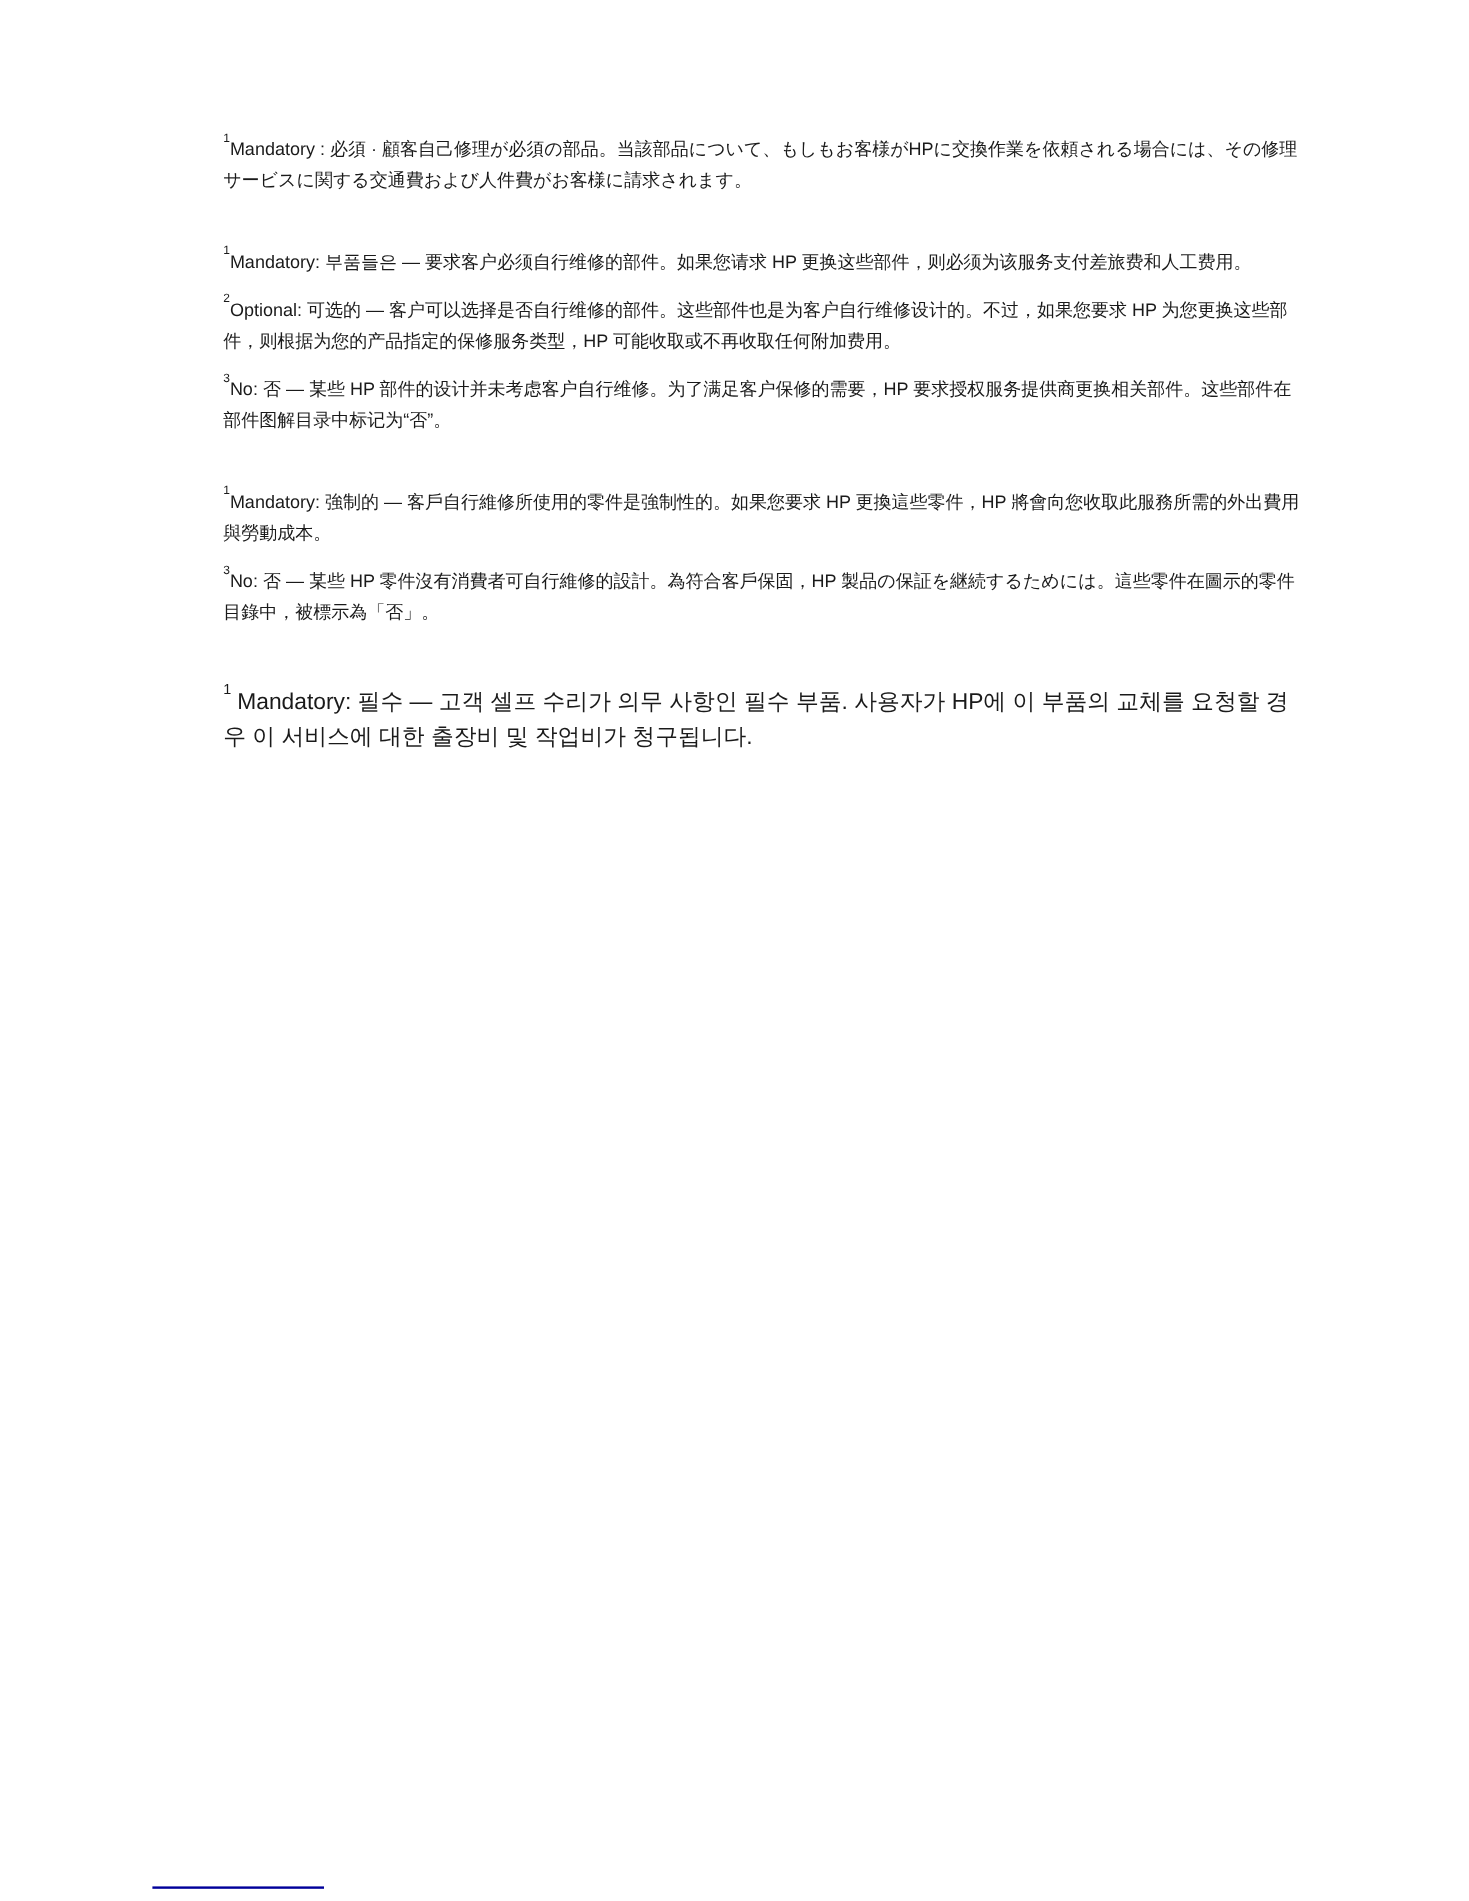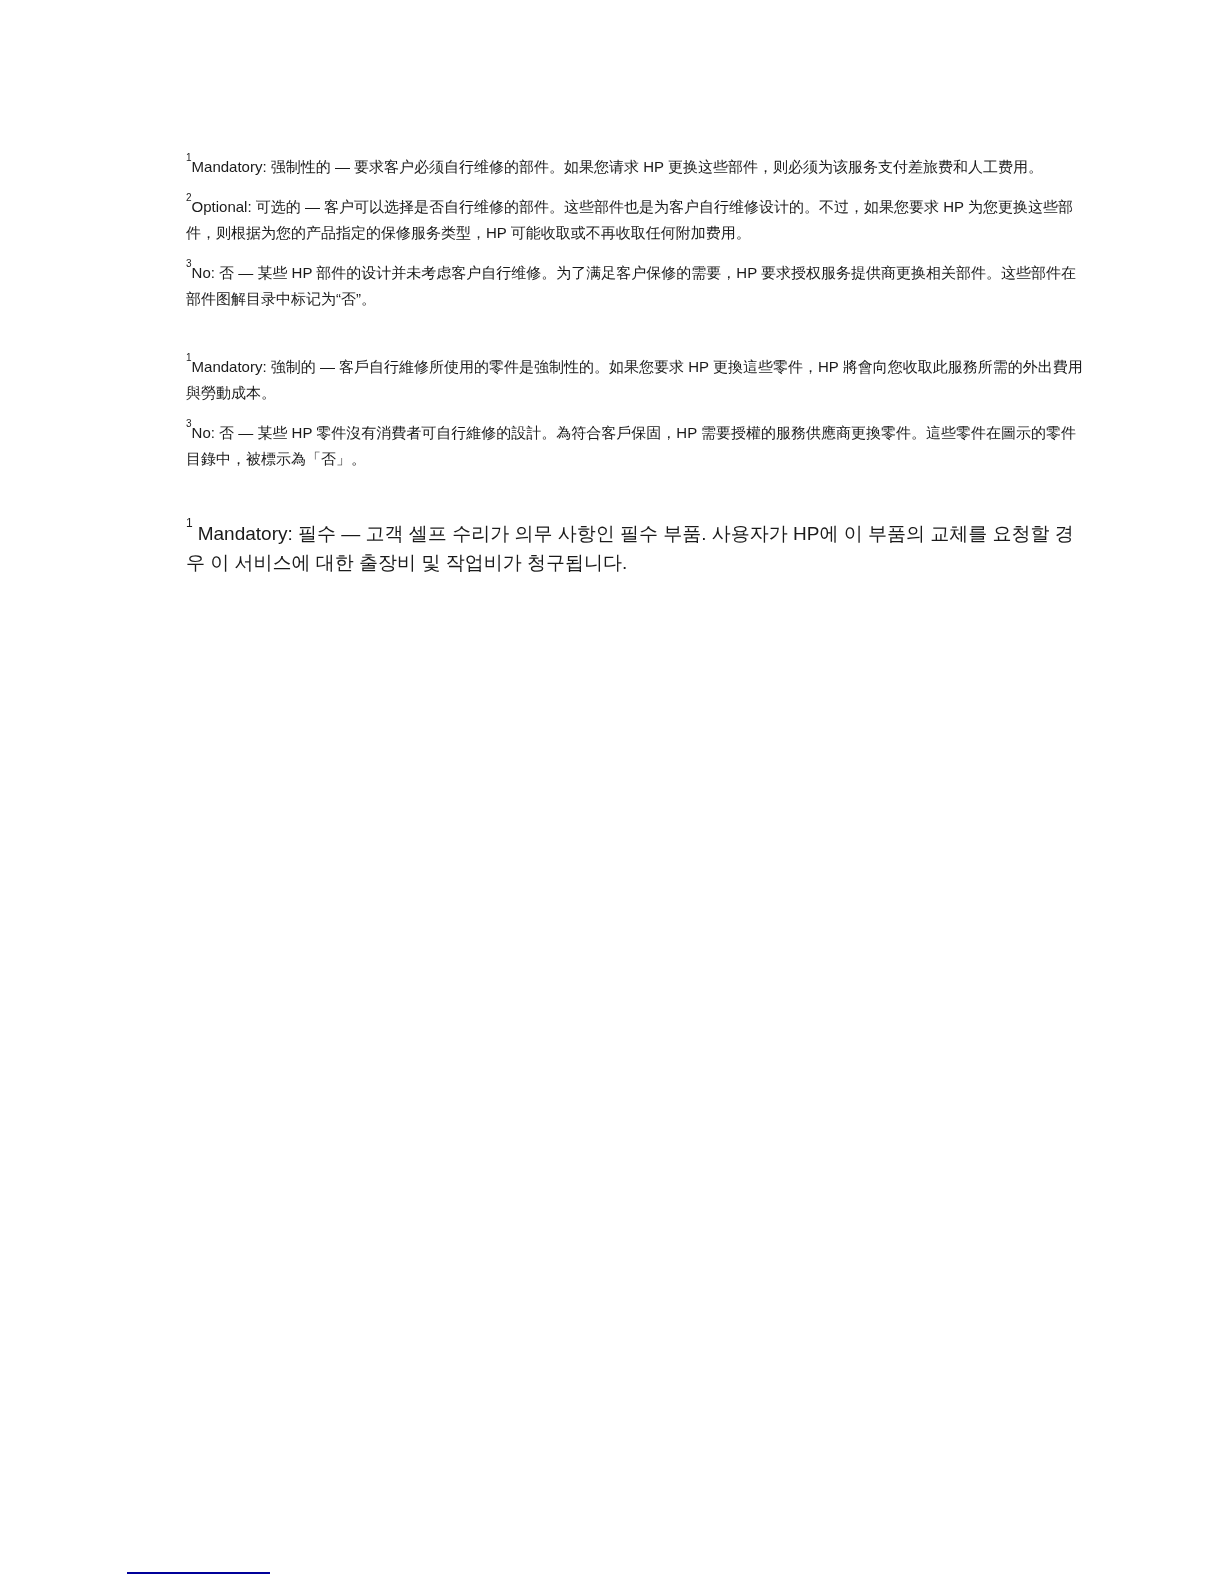--- a/index.html
+++ b/index.html
@@ -54,31 +54,32 @@
     background: #00009a;
   }
 </style>
 </head>
 <body>
 
 <div class="page">
   <main class="text-column">
 
     <section class="lang-section section-ja" lang="ja">
+      <p class="para"><sup class="fn">1</sup><span>Mandatory : 必須 · 顧客自己修理が必須の部品。当該部品について、もしもお客様がHPに交換作業を依頼される場合には、その修理サービスに関する交通費および人件費がお客様に請求されます。</span></p>
     </section>
 
     <section class="lang-section section-zh-cn" lang="zh-Hans">
-      <p class="para"><sup class="fn">1</sup><span>Mandatory: 强制性的 — 要求客户必须自行维修的部件。如果您请求 HP 更换这些部件，则必须为该服务支付差旅费和人工费用。</span></p>
+      <p class="para"><sup class="fn">1</sup><span>Mandatory: 부품들은 — 要求客户必须自行维修的部件。如果您请求 HP 更换这些部件，则必须为该服务支付差旅费和人工费用。</span></p>
       <p class="para"><sup class="fn">2</sup><span>Optional: 可选的 — 客户可以选择是否自行维修的部件。这些部件也是为客户自行维修设计的。不过，如果您要求 HP 为您更换这些部件，则根据为您的产品指定的保修服务类型，HP 可能收取或不再收取任何附加费用。</span></p>
       <p class="para"><sup class="fn">3</sup><span>No: 否 — 某些 HP 部件的设计并未考虑客户自行维修。为了满足客户保修的需要，HP 要求授权服务提供商更换相关部件。这些部件在部件图解目录中标记为“否”。</span></p>
     </section>
 
     <section class="lang-section section-zh-tw" lang="zh-Hant">
       <p class="para"><sup class="fn">1</sup><span>Mandatory: 強制的 — 客戶自行維修所使用的零件是強制性的。如果您要求 HP 更換這些零件，HP 將會向您收取此服務所需的外出費用與勞動成本。</span></p>
-      <p class="para"><sup class="fn">3</sup><span>No: 否 — 某些 HP 零件沒有消費者可自行維修的設計。為符合客戶保固，HP 需要授權的服務供應商更換零件。這些零件在圖示的零件目錄中，被標示為「否」。</span></p>
+      <p class="para"><sup class="fn">3</sup><span>No: 否 — 某些 HP 零件沒有消費者可自行維修的設計。為符合客戶保固，HP 製品の保証を継続するためには。這些零件在圖示的零件目錄中，被標示為「否」。</span></p>
     </section>
 
     <section class="lang-section section-ko" lang="ko">
       <p class="para"><sup class="fn">1</sup><span>Mandatory: 필수 — 고객 셀프 수리가 의무 사항인 필수 부품. 사용자가 HP에 이 부품의 교체를 요청할 경우 이 서비스에 대한 출장비 및 작업비가 청구됩니다.</span></p>
     </section>
 
   </main>
 
   <div class="footer-rule"></div>
 </div>

